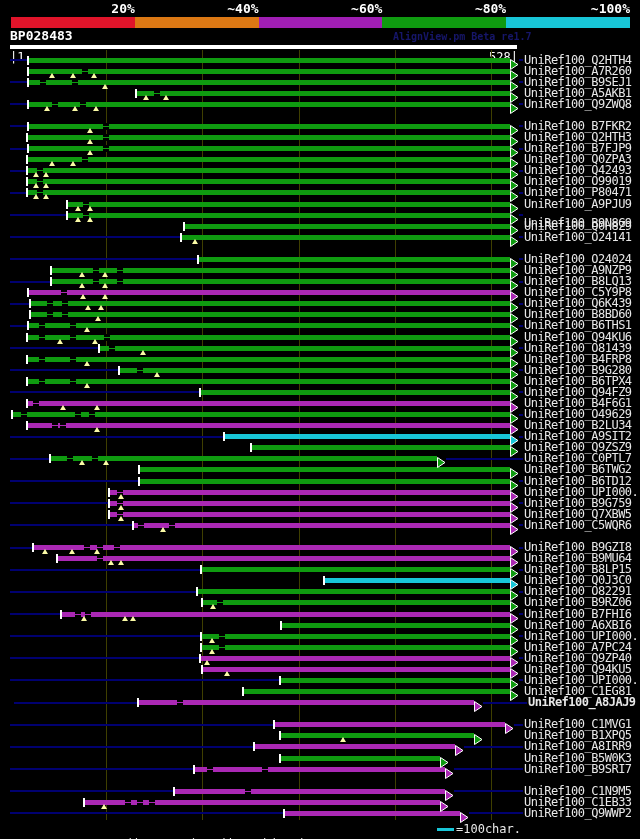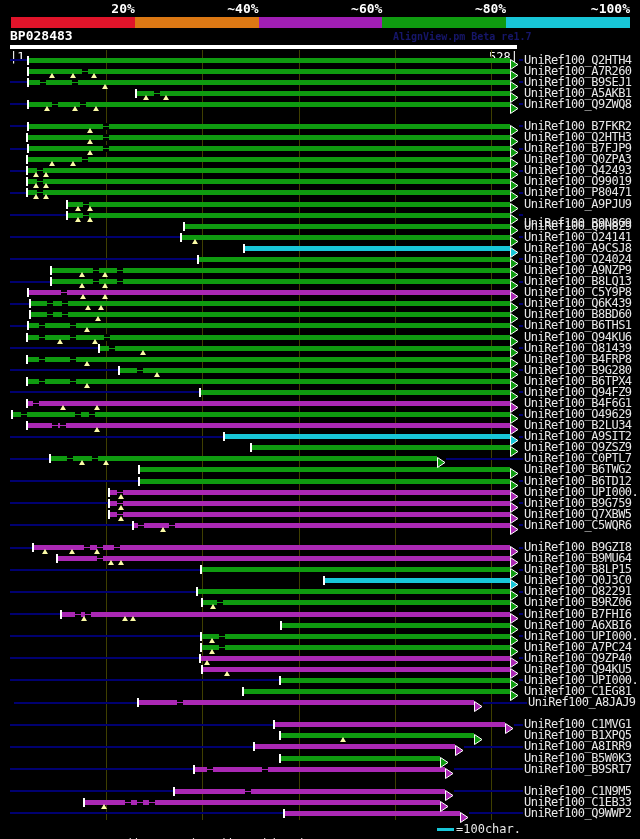--- a/index.html
+++ b/index.html
@@ -289,28 +289,20 @@
         <div class="navy" style="left: 10px; top: 4.5px; width: 170.207px;"></div>
         <div class="navy" style="left: 519px; top: 4.5px; width: 4px;"></div>
         <div class="tick" style="left: 180.207px; top: 1px; height: 9px;"></div>
         <div class="bar" style="left: 182.207px; top: 3px; width: 327.793px; background: rgb(15, 155, 16);"></div>
         <div class="tri" style="left: 191.713px; top: 7px;"></div>
         <div class="arrow" style="left: 510px; top: 0px; width: 9px; height: 11px;"><svg width="9" height="11" xmlns="http://www.w3.org/2000/svg">
             <polygon points="0.5,0.5 8,5.5 0.5,10.5" fill="#0f9b10" stroke="#ffffff" stroke-width="1"></polygon>
           </svg></div>
         <div class="hit-label" style="top: 0px;">UniRef100_O24141</div>
       </div>
-      <div class="abs" style="left: 0px; top: 242.86px; width: 640px; height: 11px;">
-        <div class="tick" style="left: 242.74px; top: 1px; height: 9px;"></div>
-        <div class="bar" style="left: 244.74px; top: 3px; width: 265.26px; background: rgb(24, 198, 216);"></div>
-        <div class="arrow" style="left: 510px; top: 0px; width: 9px; height: 11px;"><svg width="9" height="11" xmlns="http://www.w3.org/2000/svg">
-            <polygon points="0.5,0.5 8,5.5 0.5,10.5" fill="#18c6d8" stroke="#ffffff" stroke-width="1"></polygon>
-          </svg></div>
-        <div class="hit-label" style="top: 0px;">UniRef100_A9CSJ8</div>
-      </div>
       <div class="abs" style="left: 0px; top: 253.94px; width: 640px; height: 11px;">
         <div class="navy" style="left: 10px; top: 4.5px; width: 186.562px;"></div>
         <div class="navy" style="left: 519px; top: 4.5px; width: 4px;"></div>
         <div class="tick" style="left: 196.562px; top: 1px; height: 9px;"></div>
         <div class="bar" style="left: 198.562px; top: 3px; width: 311.438px; background: rgb(15, 155, 16);"></div>
         <div class="arrow" style="left: 510px; top: 0px; width: 9px; height: 11px;"><svg width="9" height="11" xmlns="http://www.w3.org/2000/svg">
             <polygon points="0.5,0.5 8,5.5 0.5,10.5" fill="#0f9b10" stroke="#ffffff" stroke-width="1"></polygon>
           </svg></div>
         <div class="hit-label" style="top: 0px;">UniRef100_O24024</div>
       </div>
@@ -812,21 +804,21 @@
         <div class="hit-label" style="top: 0px;">UniRef100_UPI000..</div>
       </div>
       <div class="abs" style="left: 0px; top: 686.06px; width: 640px; height: 11px;">
         <div class="tick" style="left: 241.778px; top: 1px; height: 9px;"></div>
         <div class="bar" style="left: 243.778px; top: 3px; width: 266.222px; background: rgb(15, 155, 16);"></div>
         <div class="arrow" style="left: 510px; top: 0px; width: 9px; height: 11px;"><svg width="9" height="11" xmlns="http://www.w3.org/2000/svg">
             <polygon points="0.5,0.5 8,5.5 0.5,10.5" fill="#0f9b10" stroke="#ffffff" stroke-width="1"></polygon>
           </svg></div>
         <div class="hit-label" style="top: 0px;">UniRef100_C1EG81</div>
       </div>
-      <div class="abs" style="left: 4px; top: 697.14px; width: 596px; height: 11px;">
+      <div class="abs" style="left: 4px; top: 697.14px; width: 596px; height: 11px; font-weight: bold;">
         <div class="navy" style="left: 10px; top: 4.5px; width: 123.066px;"></div>
         <div class="navy" style="left: 478.594px; top: 4.5px; width: 44.4061px;"></div>
         <div class="tick" style="left: 133.066px; top: 1px; height: 9px;"></div>
         <div class="bar" style="left: 135.066px; top: 3px; width: 334.528px; background: rgb(170, 40, 180);"></div>
         <div class="brk" style="left: 173.435px; top: 2px; width: 6px;">
           <div class="brk-line" style="background: rgb(170, 40, 180);"></div>
         </div>
         <div class="arrow" style="left: 469.594px; top: 0px; width: 9px; height: 11px;"><svg width="9" height="11" xmlns="http://www.w3.org/2000/svg">
             <polygon points="0.5,0.5 8,5.5 0.5,10.5" fill="#aa28b4" stroke="#ffffff" stroke-width="1"></polygon>
           </svg></div>

